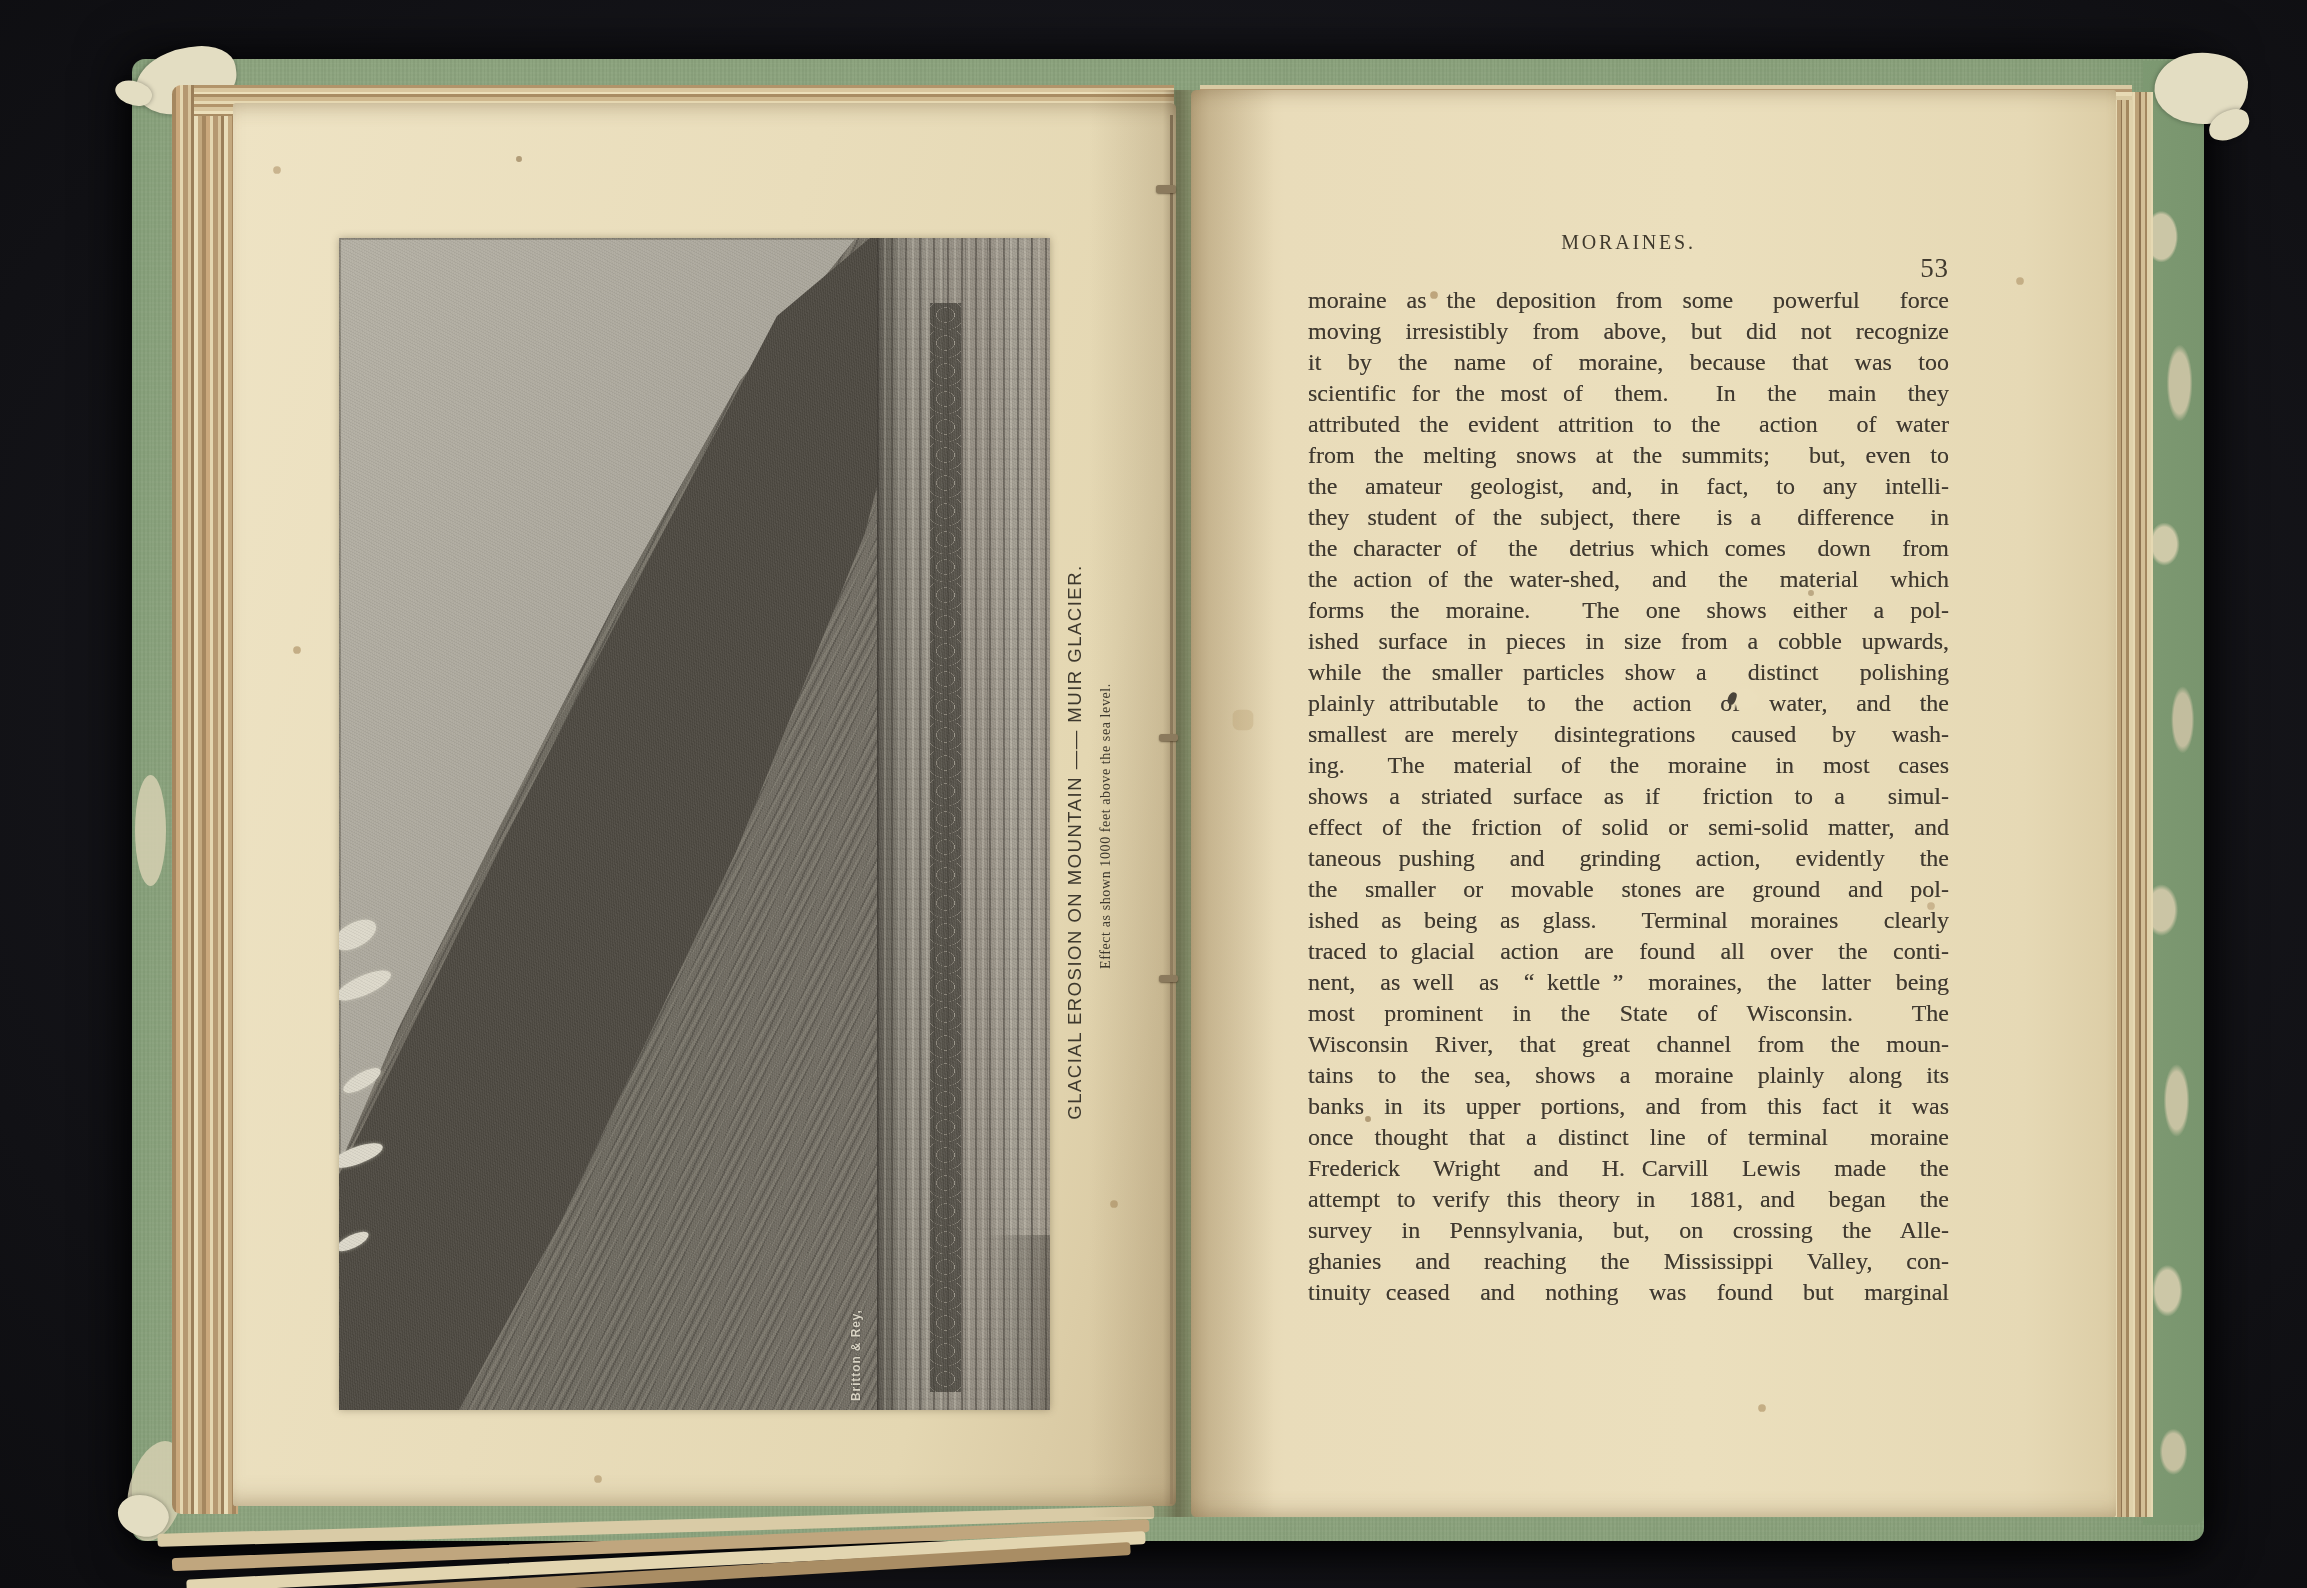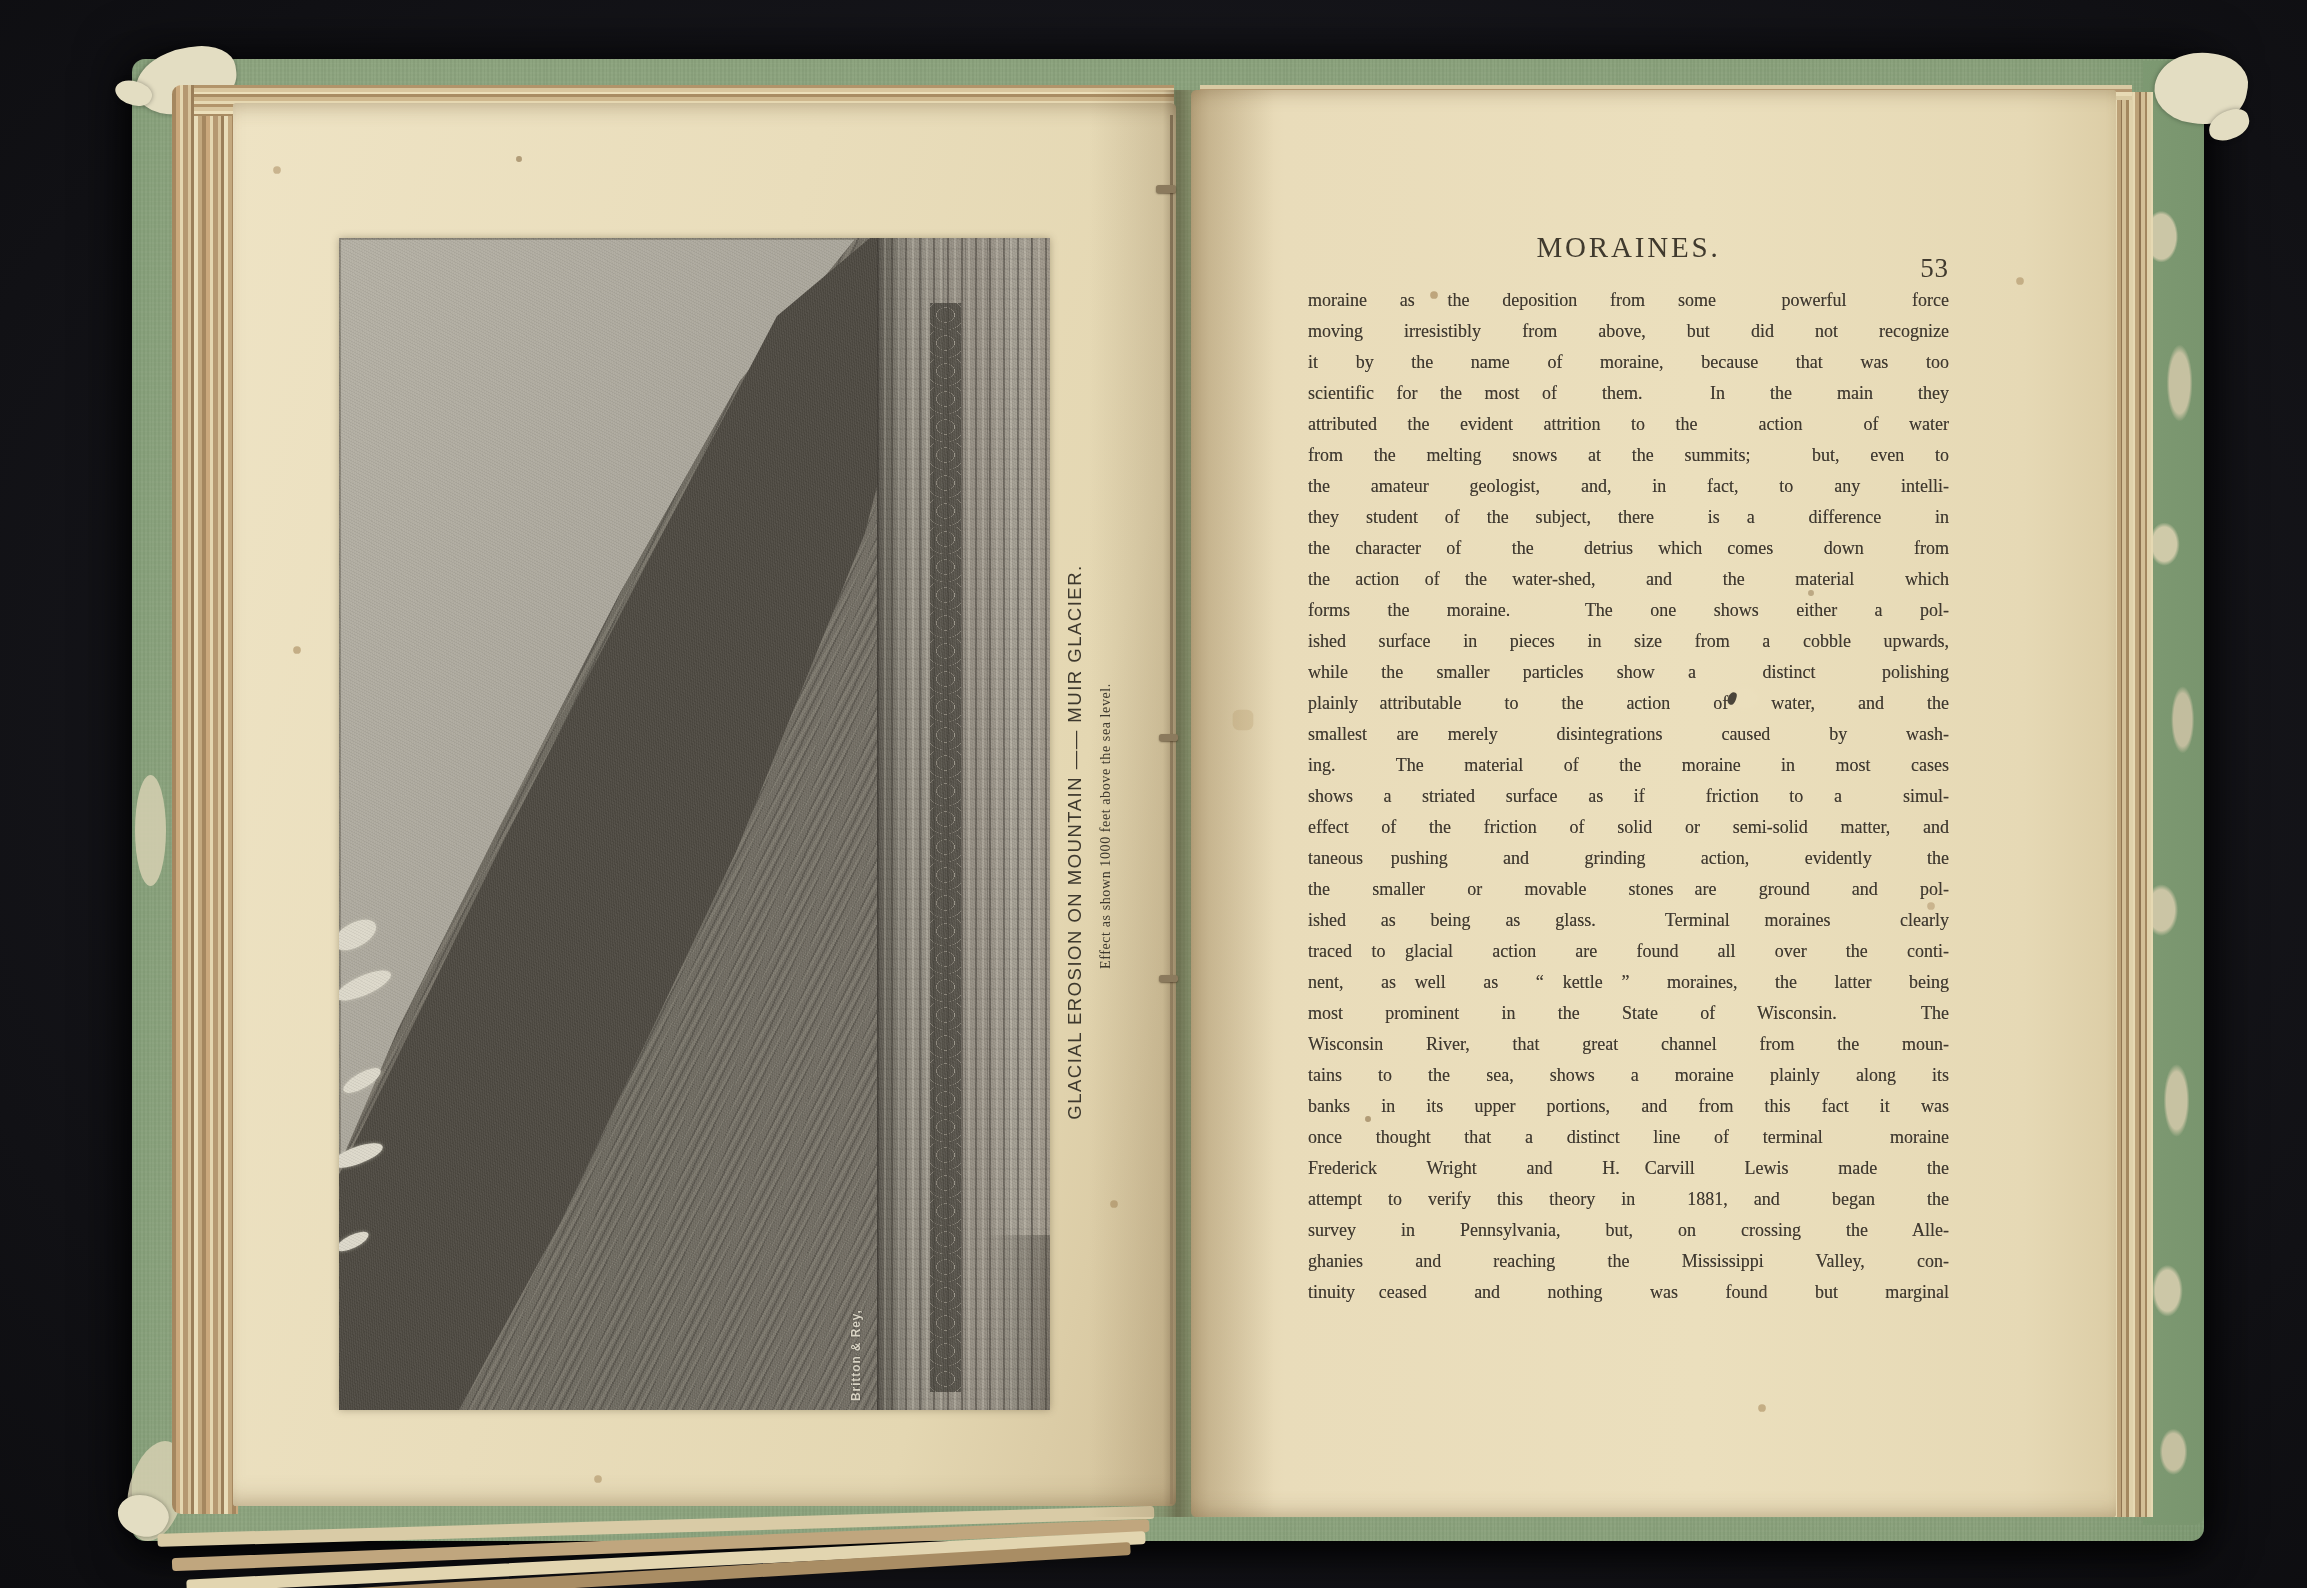--- a/index.html
+++ b/index.html
@@ -111,24 +111,24 @@
   
   .rotcap{white-space:nowrap;transform:translate(-50%,-50%) rotate(-90deg);color:#3d382d;}
   #caption-title{left:1075px;top:842px;font-family:"Liberation Sans",sans-serif;
     font-size:18.5px;letter-spacing:1.5px;font-weight:normal;}
   #caption-sub{left:1106px;top:826px;font-family:"Liberation Serif",serif;
     font-size:14px;letter-spacing:0.6px;}
 
   
   #header-row{left:1308px;top:231px;width:641px;height:33px;color:#403a2e;}
   #running-head{position:absolute;left:0;top:0;width:100%;text-align:center;
-    font-size:29px;letter-spacing:2.8px;}
+    font-size:20px;letter-spacing:2.8px;}
   #folio{position:absolute;right:0;top:-1.8px;font-size:27px;letter-spacing:0.9px;margin-top:24px;}
   #body-text{left:1308px;top:285px;width:641px;color:#3f3930;}
-  .tline{font-size:18px;line-height:31px;white-space:pre-wrap;
+  .tline{font-size:24px;line-height:31px;white-space:pre-wrap;
     text-align:justify;text-align-last:justify;
     text-shadow:0 0 0.6px rgba(63,57,48,.55);}
 
   
   #foxing{left:0;top:0;width:3.7px;height:3.7px;background:transparent;border-radius:50%;
     box-shadow:
       1432px 293px 0 1.8px rgba(146,110,62,.5), 2018px 279px 0 1.8px rgba(146,110,62,.4),
       1760px 1406px 0 1.8px rgba(150,115,66,.45), 1241px 718px 0 8.3px rgba(160,125,70,.18),
       1929px 904px 0 1.8px rgba(146,110,62,.35), 1366px 1117px 0 0.9px rgba(120,90,50,.5),
       295px 648px 0 1.8px rgba(146,110,62,.45), 1112px 1202px 0 1.8px rgba(146,110,62,.4),

